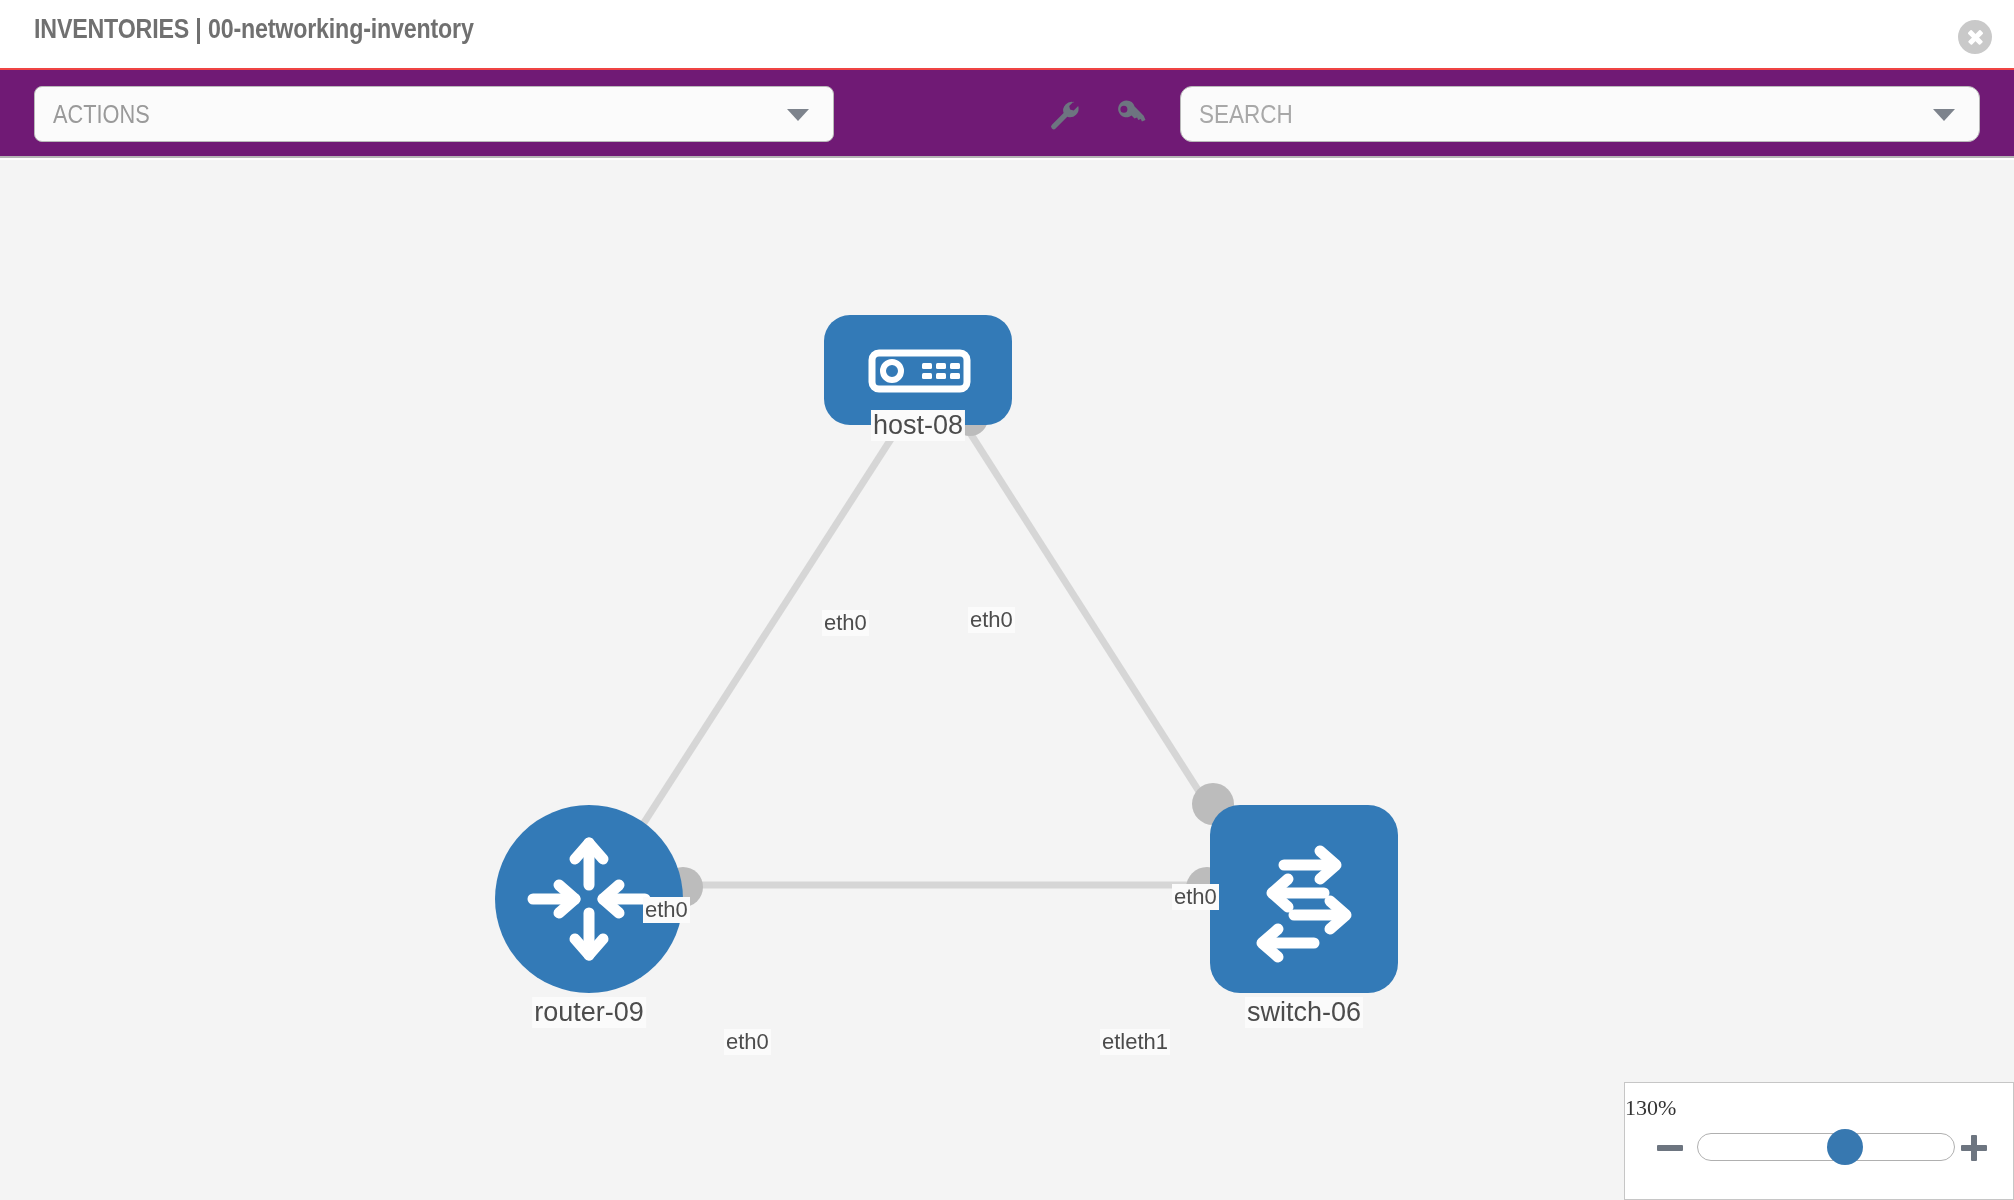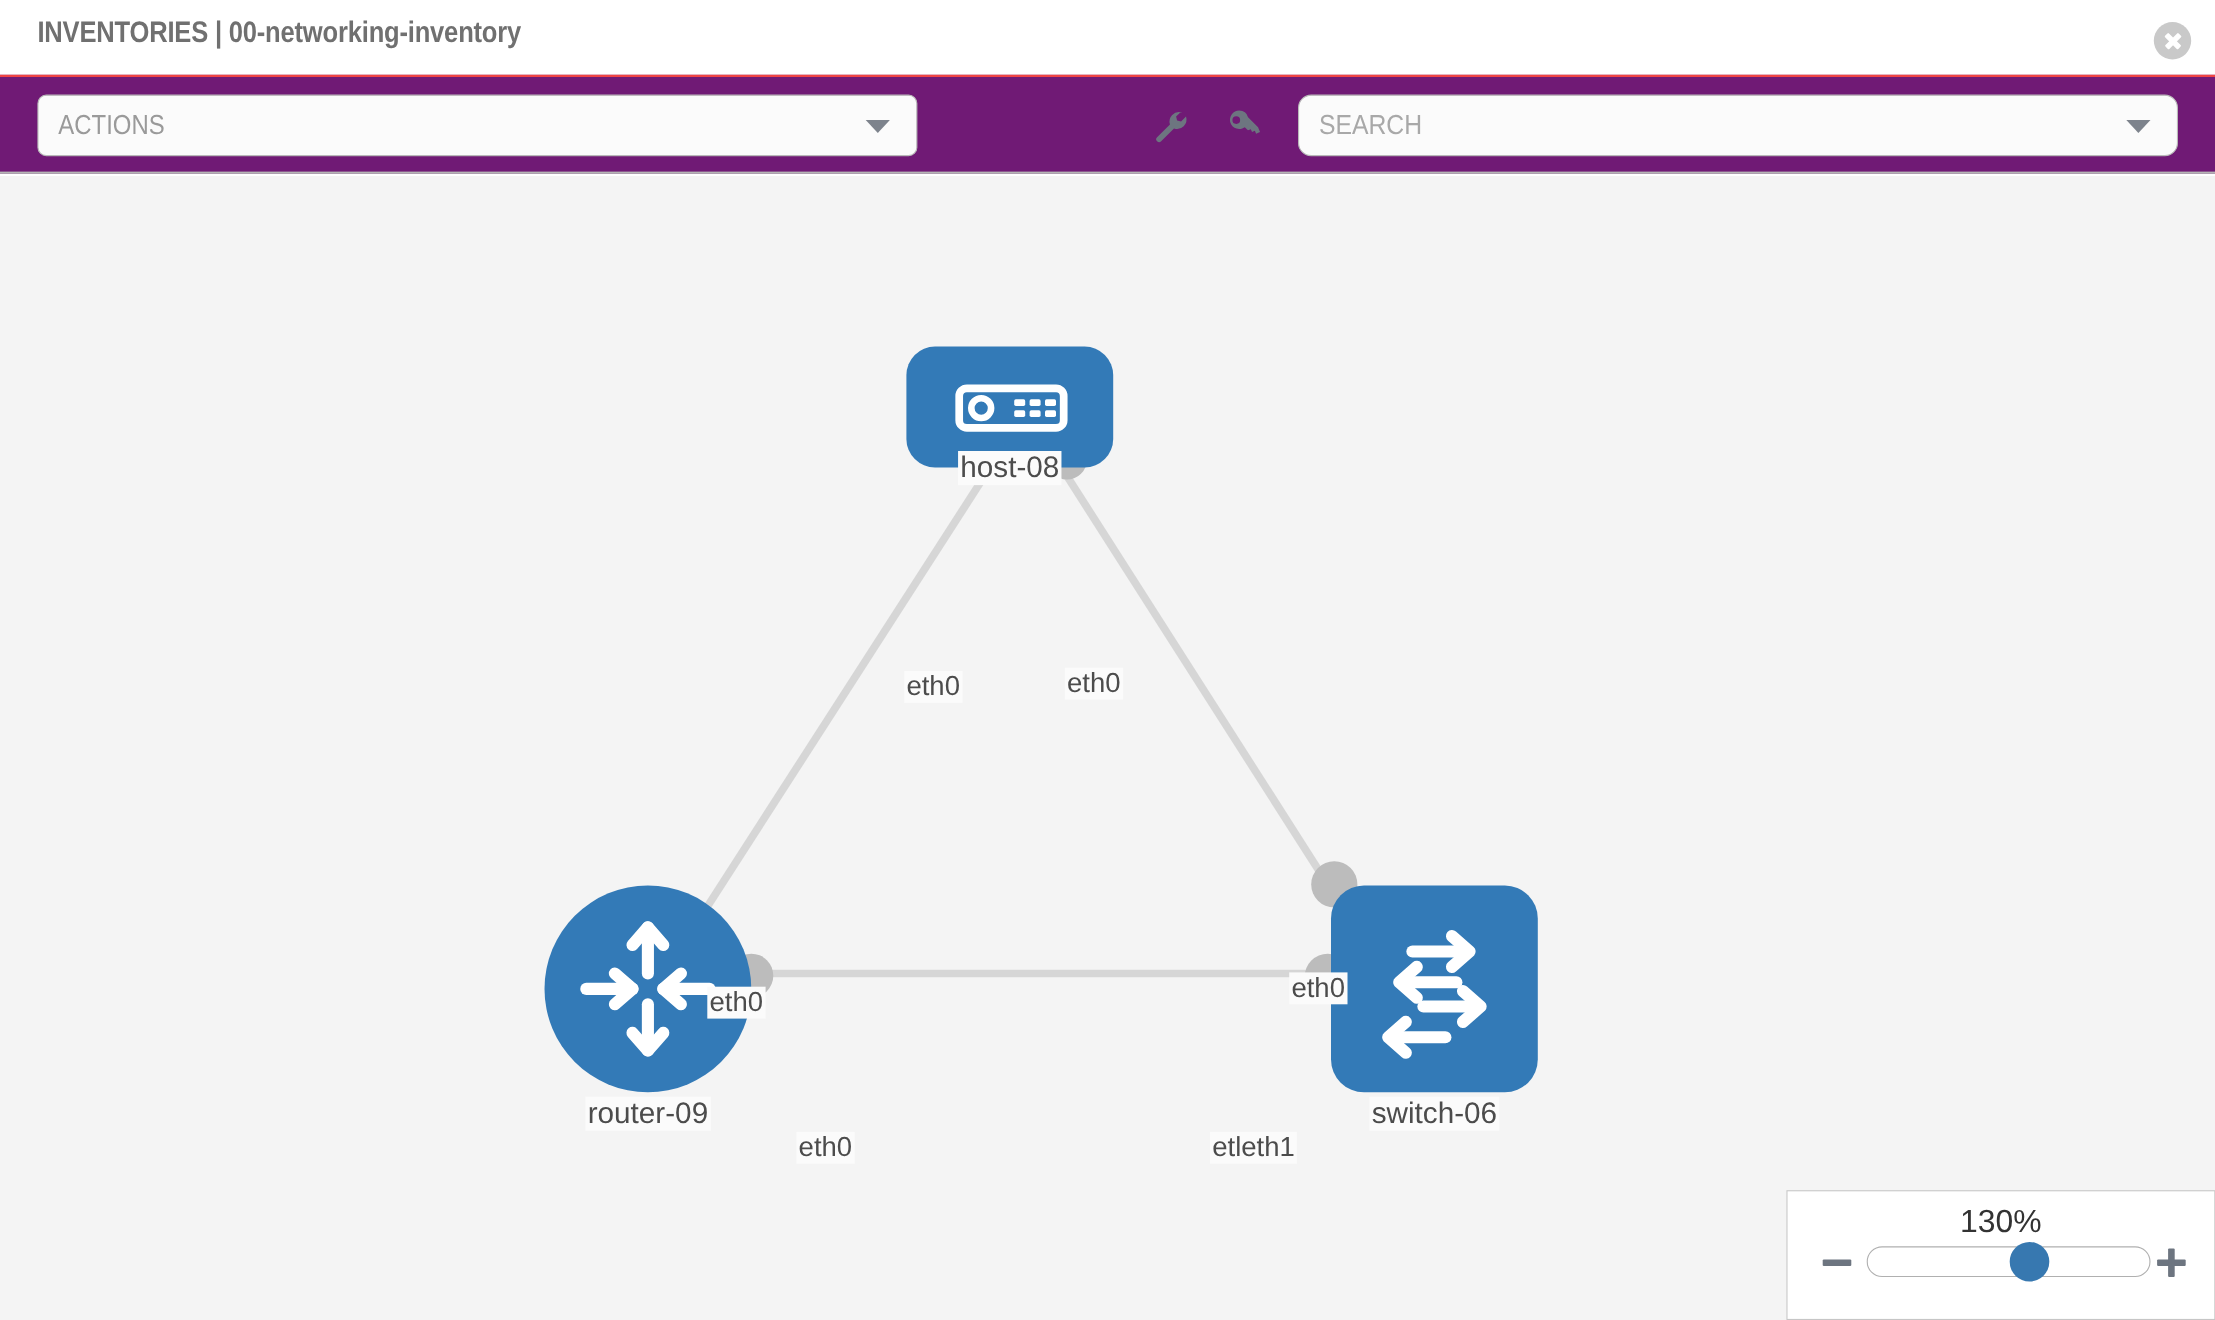--- a/index.html
+++ b/index.html
@@ -114,36 +114,36 @@
     padding: 0 2px;
     transform: translateX(-50%);
   }
   .nub {
     position: absolute;
     background: #bcbcbc;
     border-radius: 50%;
   }
   .edge-label {
     position: absolute;
-    font-size: 25px; color: #4c4c4c;
+    font-size: 22px; color: #4c4c4c;
     background: #fbfbfb;
     white-space: nowrap;
     padding: 0 2px;
   }
 
   
   .zoom-panel {
     position: absolute; right: 0; bottom: 0;
     width: 390px; height: 118px;
     background: #ffffff;
     border: 1.5px solid #c6c6c6;
   }
   .zoom-pct {
     position: absolute; left: 0; right: 0; top: 12px;
-    text-align: center; font-size: 29px; color: #333333;
+    text-align: left; font-size: 22px; color: #333333; font-family: Liberation Serif, serif;
   }
   .zoom-minus, .zoom-plus {
     position: absolute; top: 52px; cursor: pointer;
   }
   .zoom-minus { left: 32px; }
   .zoom-plus  { right: 26px; }
   .bar-h {
     position: absolute; width: 26px; height: 6px; background: #6d7580; border-radius: 1px;
     left: 0; top: 10px;
   }

